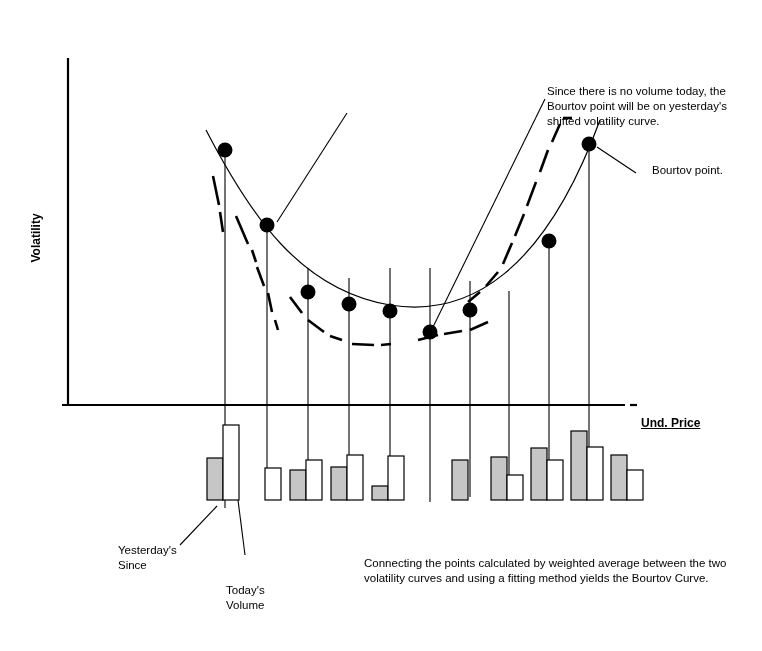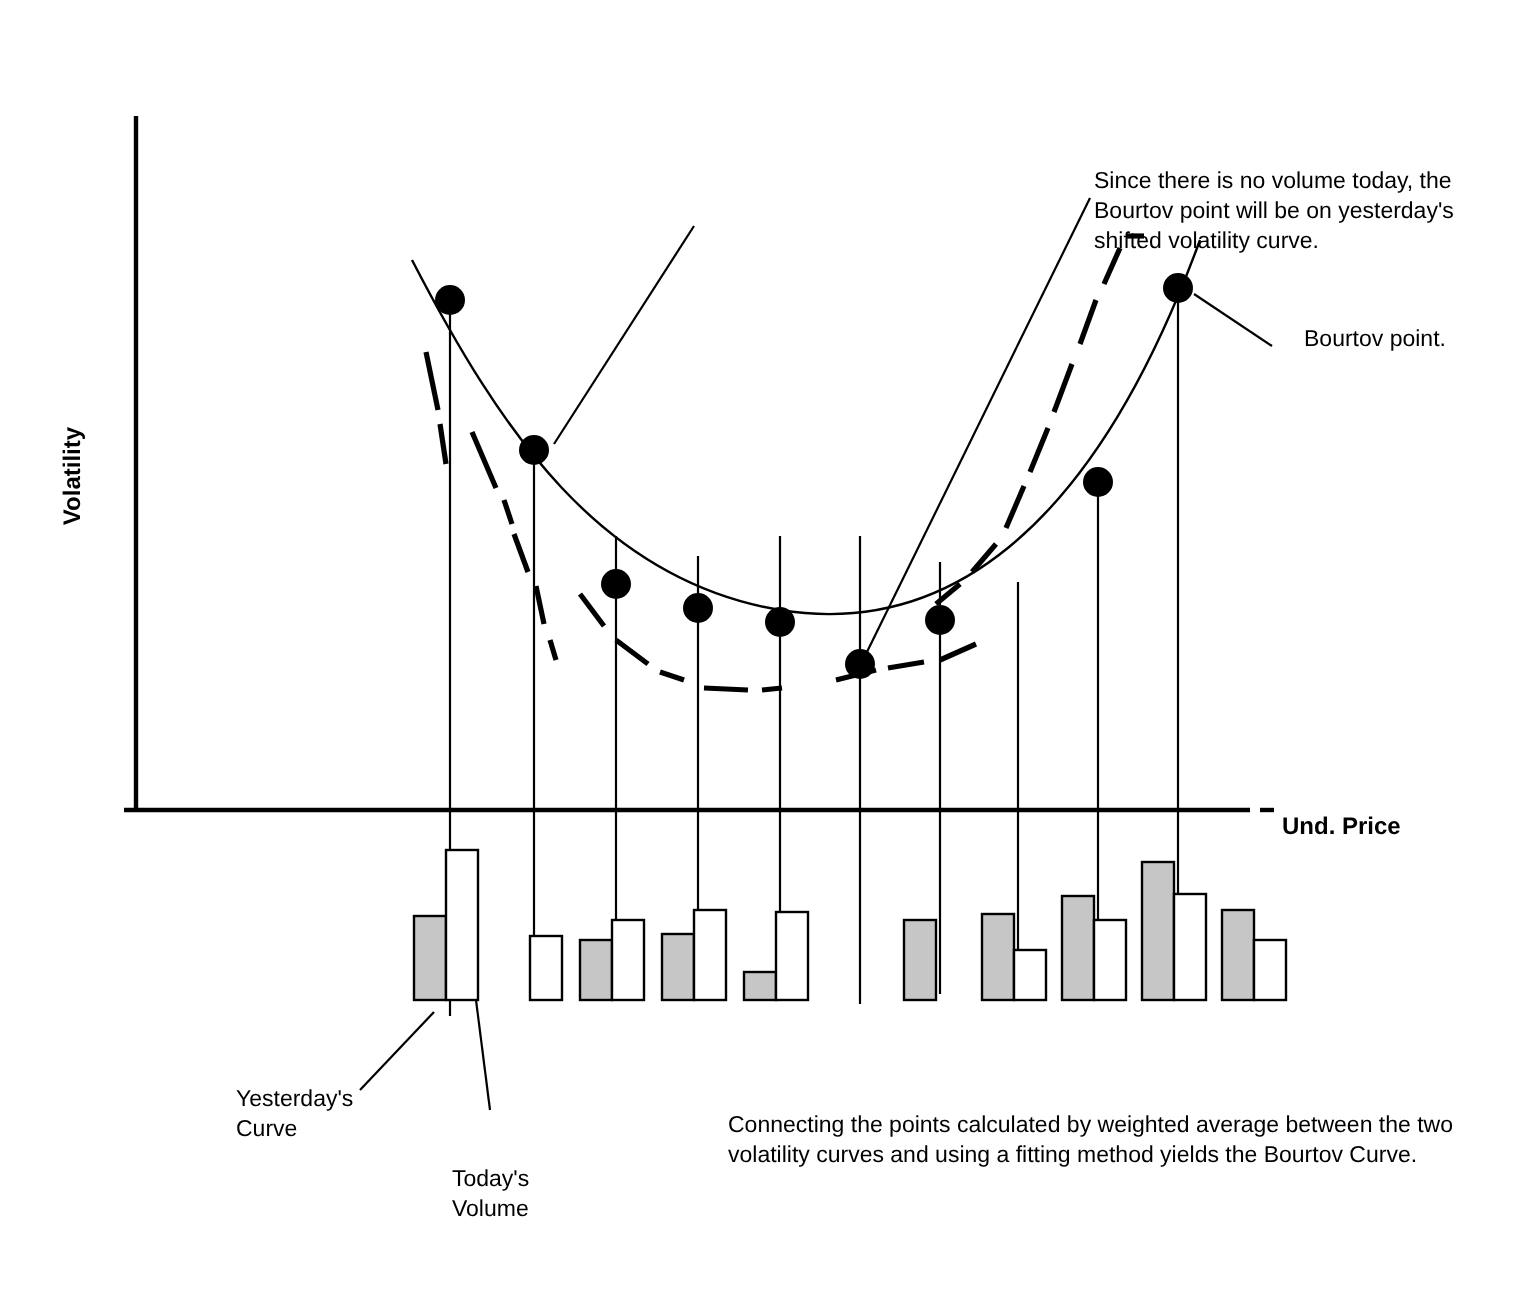--- a/index.html
+++ b/index.html
@@ -101,31 +101,31 @@
         <path d="M 597 147 L 636 173" fill="none" stroke="#000000" stroke-width="1.1"></path>
         <path d="M 217 506 L 180 545" fill="none" stroke="#000000" stroke-width="1.1"></path>
         <path d="M 238 500 L 245 555" fill="none" stroke="#000000" stroke-width="1.1"></path>
       </g>
   </svg>
 
   <div id="ylabel-wrap">
     <span class="axislbl" style="position:absolute;">Volatility</span>
   </div>
 
-  <div class="axislbl" id="xlabel" style="left:641px;top:406px;">Und. Price</div>
+  <div class="axislbl" id="xlabel" style="left:641px;top:416px;text-decoration:underline;">Und. Price</div>
 
 
   <div class="note" id="note-yesterday" style="left:547px;top:53px;width:215px;margin-top:31px;">Since there is no volume today, the
 Bourtov point will be on yesterday's
 shifted volatility curve.</div>
 
   <div class="note" id="note-bourtov" style="left:640px;top:163px;width:120px;margin-left:12px;">Bourtov point.</div>
 
   <div class="note" id="note-yvol" style="left:118px;top:543px;width:100px;">Yesterday's
-Curve</div>
+Since</div>
 
   <div class="note" id="note-tvol" style="left:226px;top:556px;width:90px;margin-top:27px;">Today's
 Volume</div>
 
   <div class="note" id="note-caption" style="left:338px;top:556px;width:400px;margin-left:26px;">Connecting the points calculated by weighted average between the two
 volatility curves and using a fitting method yields the Bourtov Curve.</div>
 
 </div>
 
 </body></html>

